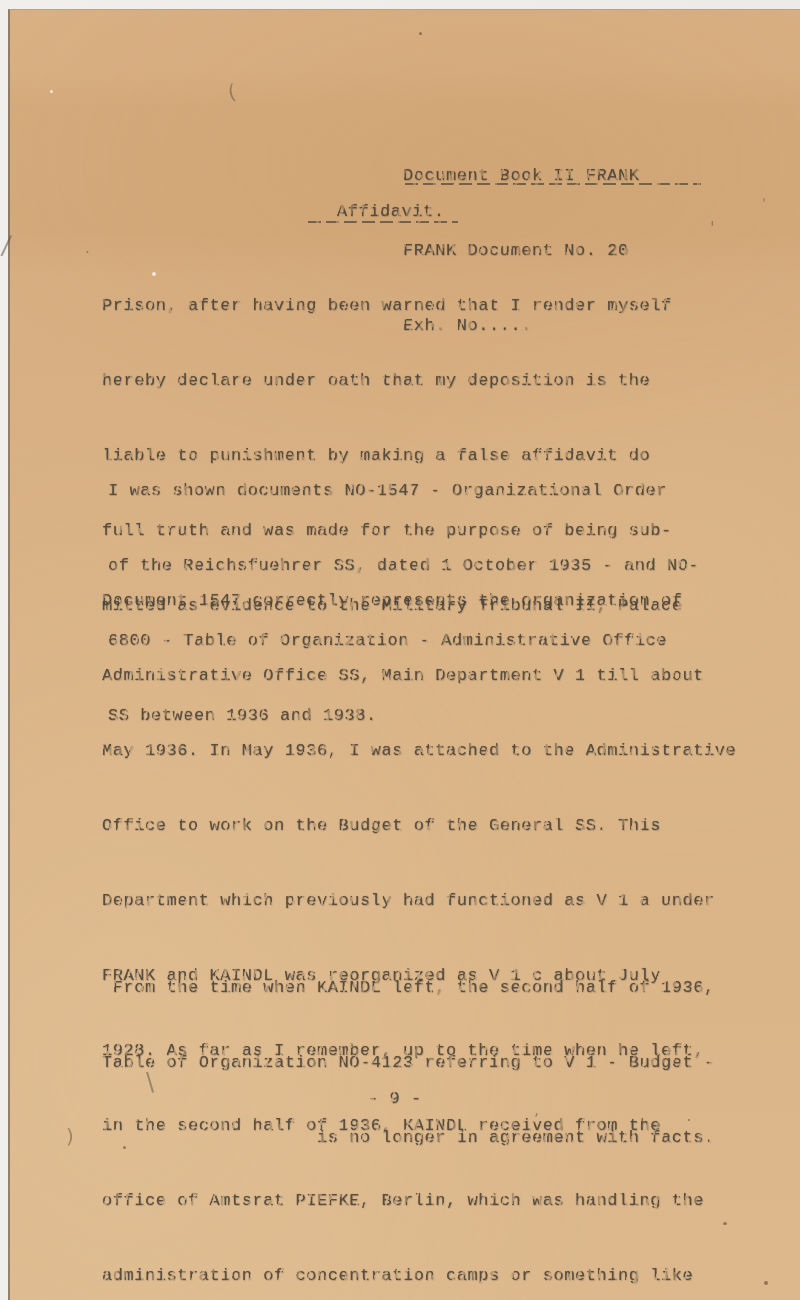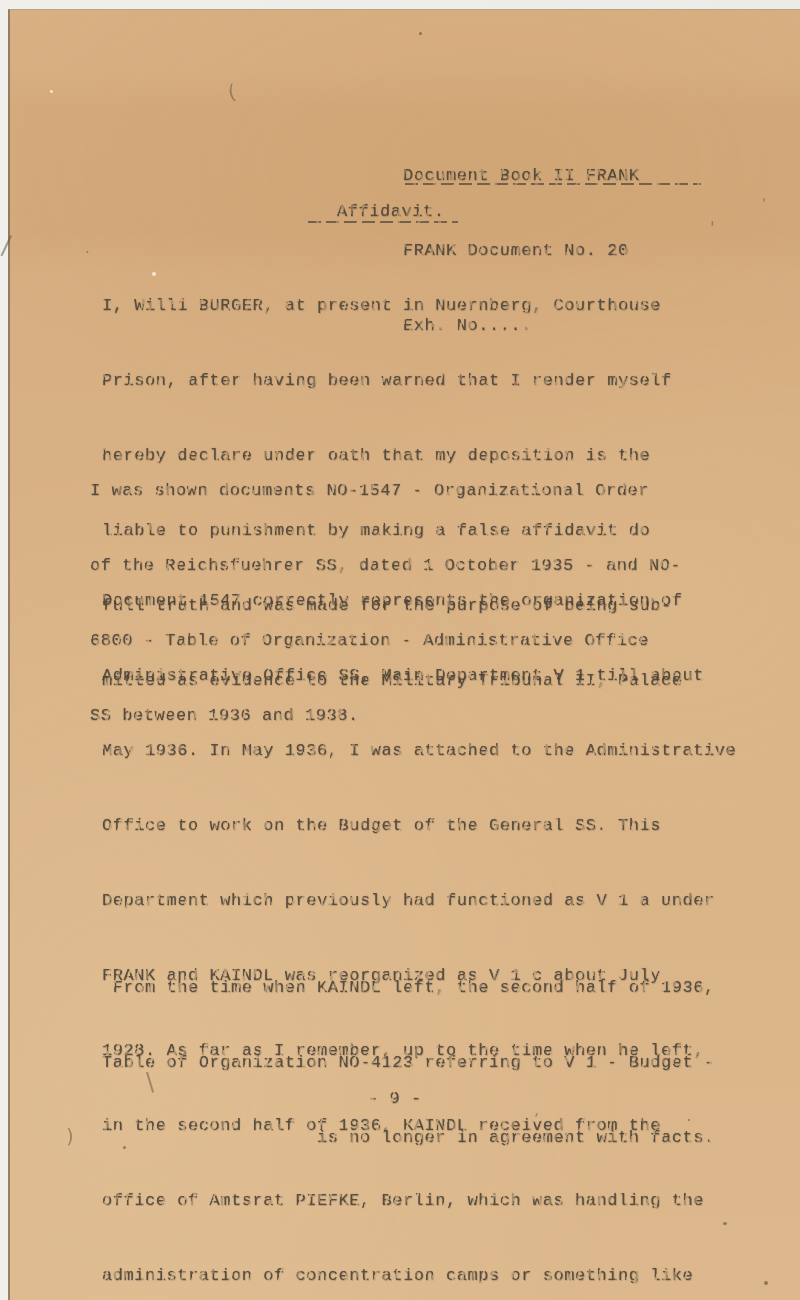--- a/index.html
+++ b/index.html
@@ -63,29 +63,28 @@
     <div class="tline">Document Book II FRANK</div>
     <div class="tline">FRANK Document No. 20</div>
     <div class="tline">Exh. No.....</div>
   </div>
   <div class="underline" style="left:405px; top:183px; width:296px;"></div>
 
   <div class="typed" style="left:329px; top:199px;margin-left:8px;">Affidavit.</div>
   <div class="underline" style="left:308px; top:221px; width:150px;"></div>
 
   <div class="typed" style="left:102px; top:243px;">
-    <div class="tline">I, Willi BURGER, at present in Nuernberg, Courthouse</div>
     <div class="tline">Prison, after having been warned that I render myself</div>
     <div class="tline">hereby declare under oath that my deposition is the</div>
     <div class="tline">liable to punishment by making a false affidavit do</div>
     <div class="tline">full truth and was made for the purpose of being sub-</div>
     <div class="tline">mitted as evidence to the Military Tribunal II, Palace</div>
   </div>
 
-  <div class="typed" style="left:90px; top:428px;">
+  <div class="typed" style="left:108px; top:428px;">
     <div class="tline">I was shown documents NO-1547 - Organizational Order</div>
     <div class="tline">of the Reichsfuehrer SS, dated 1 October 1935 - and NO-</div>
     <div class="tline">6800 - Table of Organization - Administrative Office</div>
     <div class="tline">SS between 1936 and 1938.</div>
   </div>
 
   <div class="typed" style="left:102px; top:538px;">
     <div class="tline">Document 1547 correctly represents the organization of</div>
     <div class="tline">Administrative Office SS, Main Department V 1 till about</div>
     <div class="tline">May 1936. In May 1936, I was attached to the Administrative</div>

